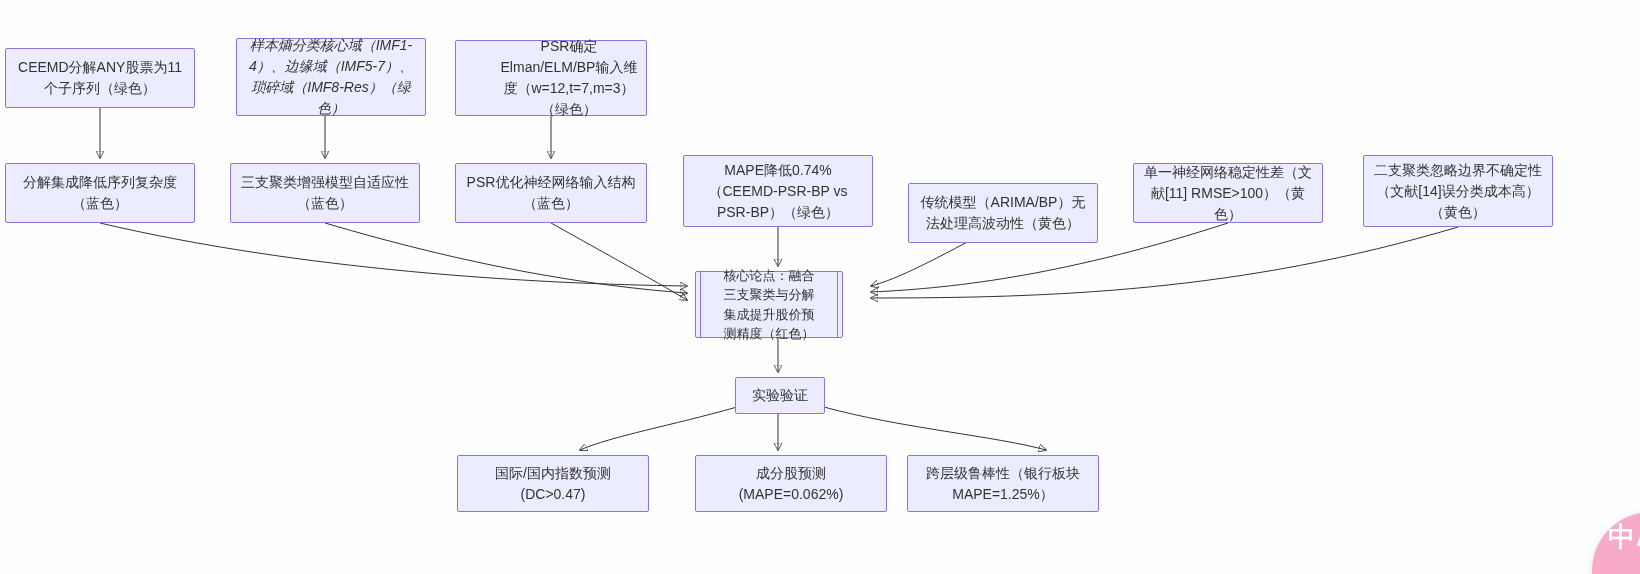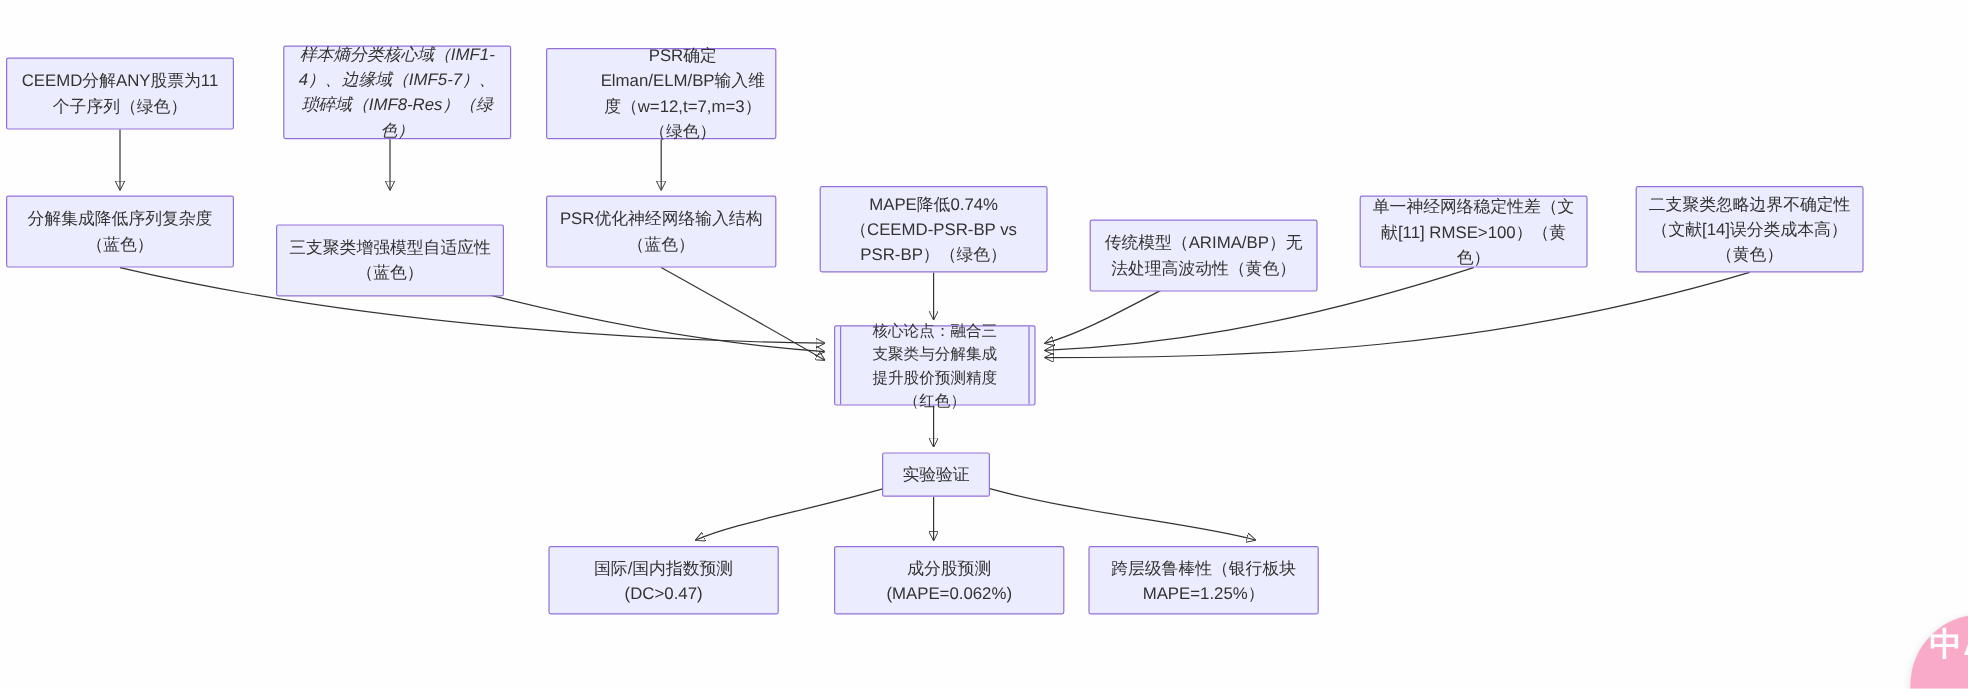--- a/index.html
+++ b/index.html
@@ -42,28 +42,28 @@
     padding: 4px 8px;
   }
   .node .lbl { display: block; width: 100%; }
 
   
   .n-ceemd      { left: 5px;    top: 48px;  width: 190px; height: 60px; }
   .n-entropy    { left: 236px;  top: 38px;  width: 190px; height: 78px; font-style: italic; }
   .n-psrdims    { left: 455px;  top: 40px;  width: 192px; height: 76px; padding-left: 44px; }
   
   .n-decomp     { left: 5px;    top: 163px; width: 190px; height: 60px; }
-  .n-threeway   { left: 230px;  top: 163px; width: 190px; height: 60px; margin-top: 24px; }
+  .n-threeway   { left: 230px;  top: 163px; width: 190px; height: 60px; }
   .n-psropt     { left: 455px;  top: 163px; width: 192px; height: 60px; }
   .n-mape       { left: 683px;  top: 155px; width: 190px; height: 72px; }
   .n-trad       { left: 908px;  top: 163px; width: 190px; height: 60px; margin-top: 20px; }
   .n-singlenn   { left: 1133px; top: 163px; width: 190px; height: 60px; }
   .n-twoway     { left: 1363px; top: 155px; width: 190px; height: 72px; }
   
-  .n-core       { left: 695px;  top: 271px; width: 168px; height: 67px; font-size: 13px; padding: 4px 26px; }
+  .n-core       { left: 695px;  top: 271px; width: 148px; height: 67px; font-size: 13px; padding: 4px 26px; }
   .n-core .sidebars {
     position: absolute;
     left: 4px; right: 4px; top: 0; bottom: 0;
     border-left: 1px solid #9370DB;
     border-right: 1px solid #9370DB;
     pointer-events: none;
   }
   
   .n-exp        { left: 735px;  top: 377px; width: 90px;  height: 37px; }
   .n-index      { left: 457px;  top: 455px; width: 192px; height: 57px; }

